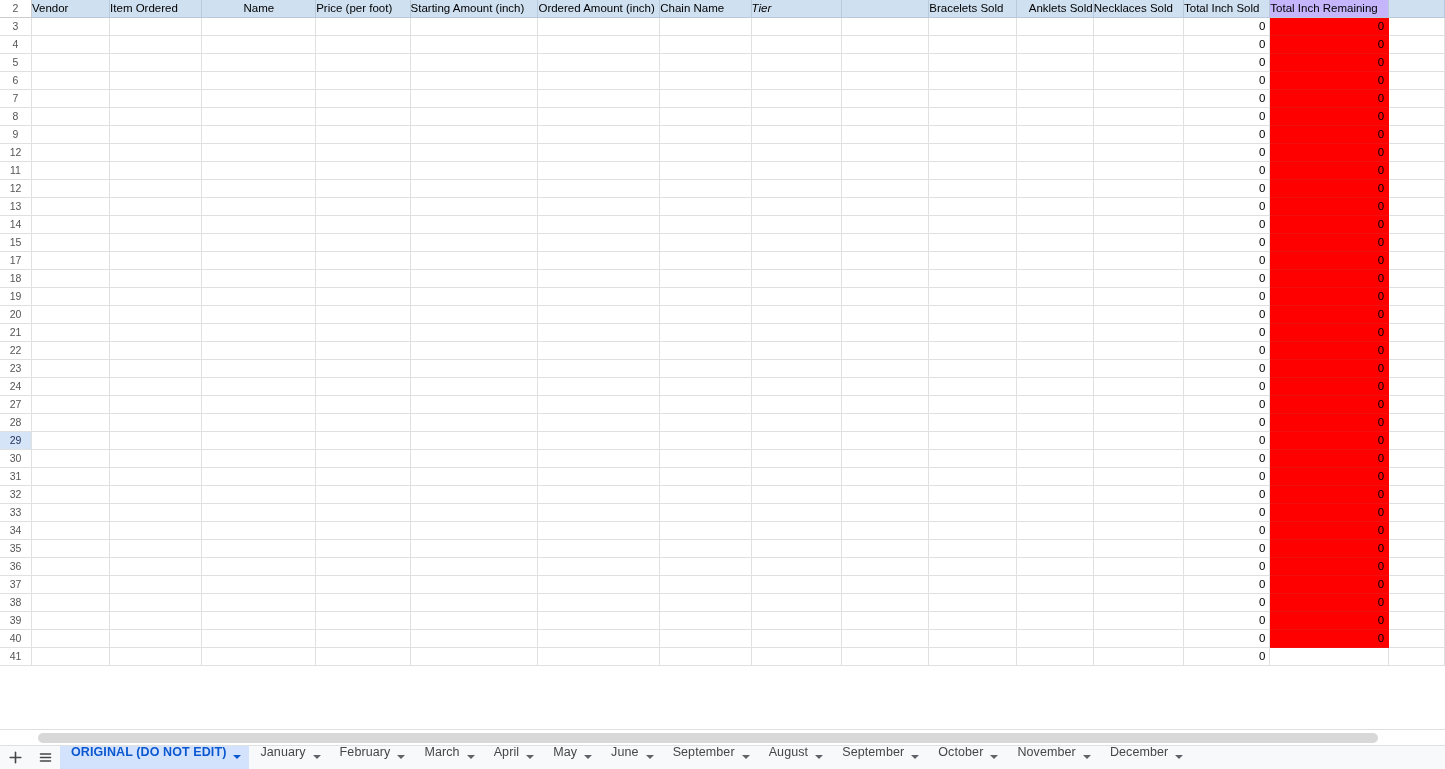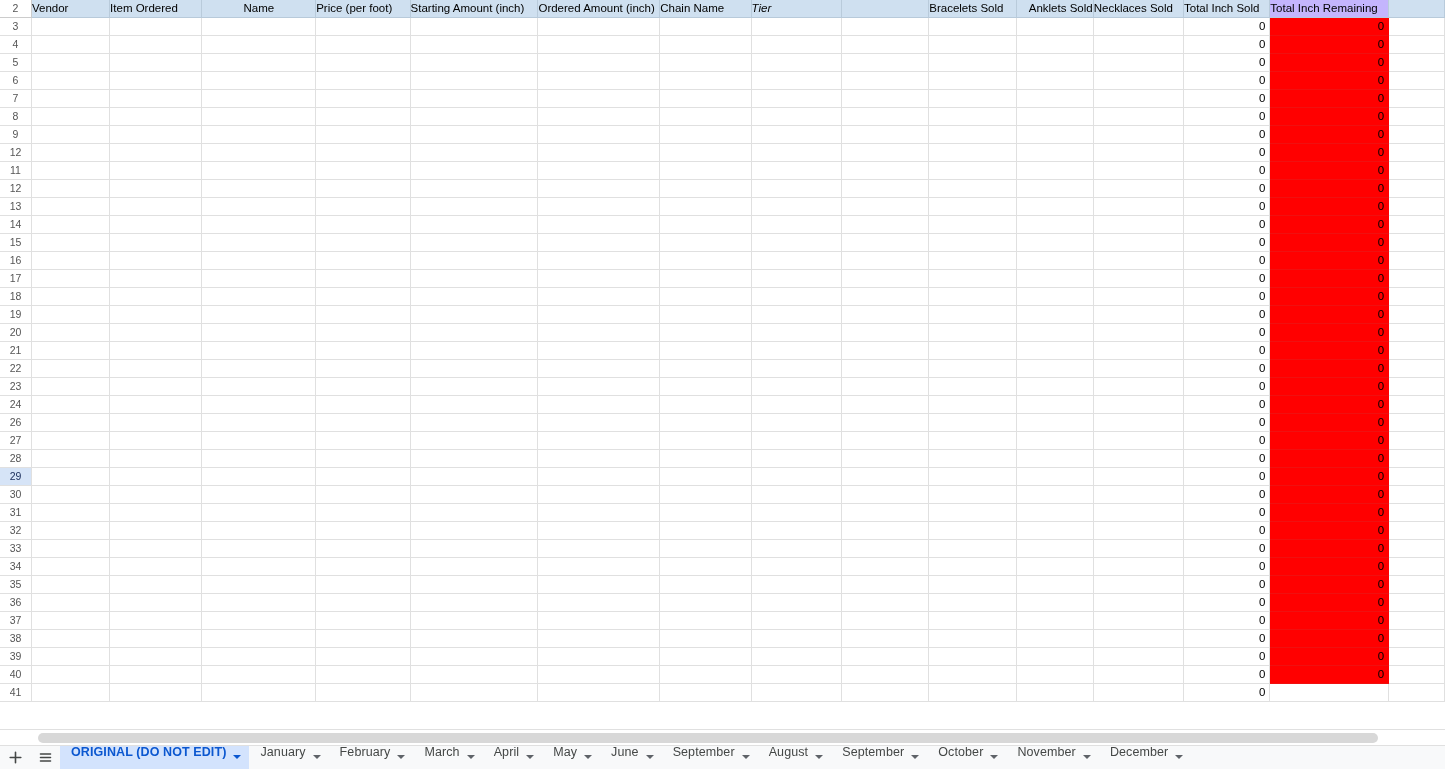--- a/index.html
+++ b/index.html
@@ -455,38 +455,20 @@
             <td class="cell c-tier"></td>
             <td class="cell c-blank"></td>
             <td class="cell c-brace"></td>
             <td class="cell c-ankle"></td>
             <td class="cell c-neck"></td>
             <td class="cell num c-tsold">0</td>
             <td class="cell red c-trem">0</td>
             <td class="cell c-tail"></td>
           </tr>
           <tr>
-            <td class="rownum">16</td>
-            <td class="cell c-vendor"></td>
-            <td class="cell c-item"></td>
-            <td class="cell c-name"></td>
-            <td class="cell c-price"></td>
-            <td class="cell c-start"></td>
-            <td class="cell c-ordered"></td>
-            <td class="cell c-chain"></td>
-            <td class="cell c-tier"></td>
-            <td class="cell c-blank"></td>
-            <td class="cell c-brace"></td>
-            <td class="cell c-ankle"></td>
-            <td class="cell c-neck"></td>
-            <td class="cell num c-tsold">0</td>
-            <td class="cell red c-trem">0</td>
-            <td class="cell c-tail"></td>
-          </tr>
-          <tr>
             <td class="rownum">17</td>
             <td class="cell c-vendor"></td>
             <td class="cell c-item"></td>
             <td class="cell c-name"></td>
             <td class="cell c-price"></td>
             <td class="cell c-start"></td>
             <td class="cell c-ordered"></td>
             <td class="cell c-chain"></td>
             <td class="cell c-tier"></td>
             <td class="cell c-blank"></td>
@@ -600,38 +582,20 @@
             <td class="cell c-blank"></td>
             <td class="cell c-brace"></td>
             <td class="cell c-ankle"></td>
             <td class="cell c-neck"></td>
             <td class="cell num c-tsold">0</td>
             <td class="cell red c-trem">0</td>
             <td class="cell c-tail"></td>
           </tr>
           <tr>
             <td class="rownum">24</td>
-            <td class="cell c-vendor"></td>
-            <td class="cell c-item"></td>
-            <td class="cell c-name"></td>
-            <td class="cell c-price"></td>
-            <td class="cell c-start"></td>
-            <td class="cell c-ordered"></td>
-            <td class="cell c-chain"></td>
-            <td class="cell c-tier"></td>
-            <td class="cell c-blank"></td>
-            <td class="cell c-brace"></td>
-            <td class="cell c-ankle"></td>
-            <td class="cell c-neck"></td>
-            <td class="cell num c-tsold">0</td>
-            <td class="cell red c-trem">0</td>
-            <td class="cell c-tail"></td>
-          </tr>
-          <tr>
-            <td class="rownum">26</td>
             <td class="cell c-vendor"></td>
             <td class="cell c-item"></td>
             <td class="cell c-name"></td>
             <td class="cell c-price"></td>
             <td class="cell c-start"></td>
             <td class="cell c-ordered"></td>
             <td class="cell c-chain"></td>
             <td class="cell c-tier"></td>
             <td class="cell c-blank"></td>
             <td class="cell c-brace"></td>

